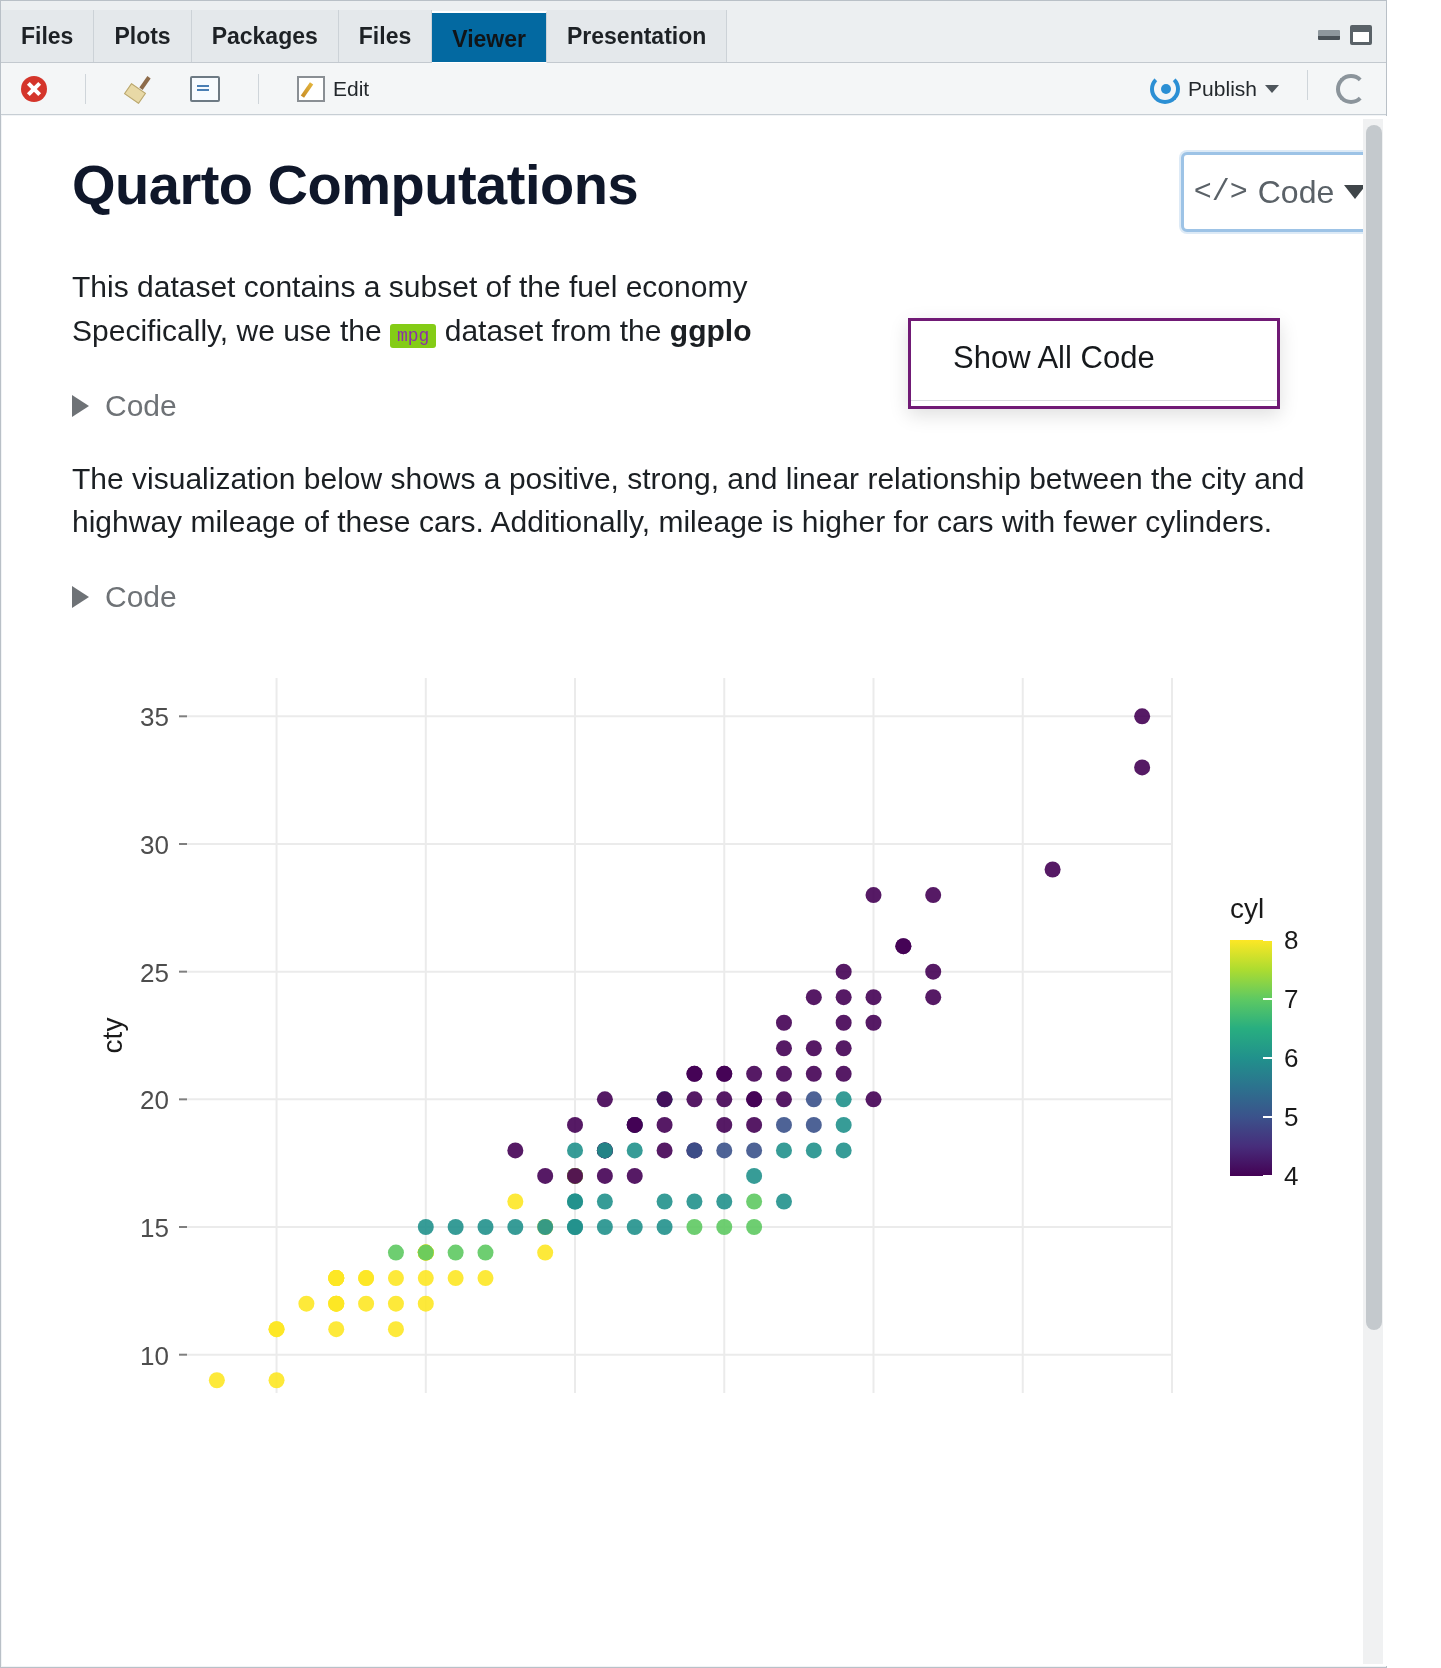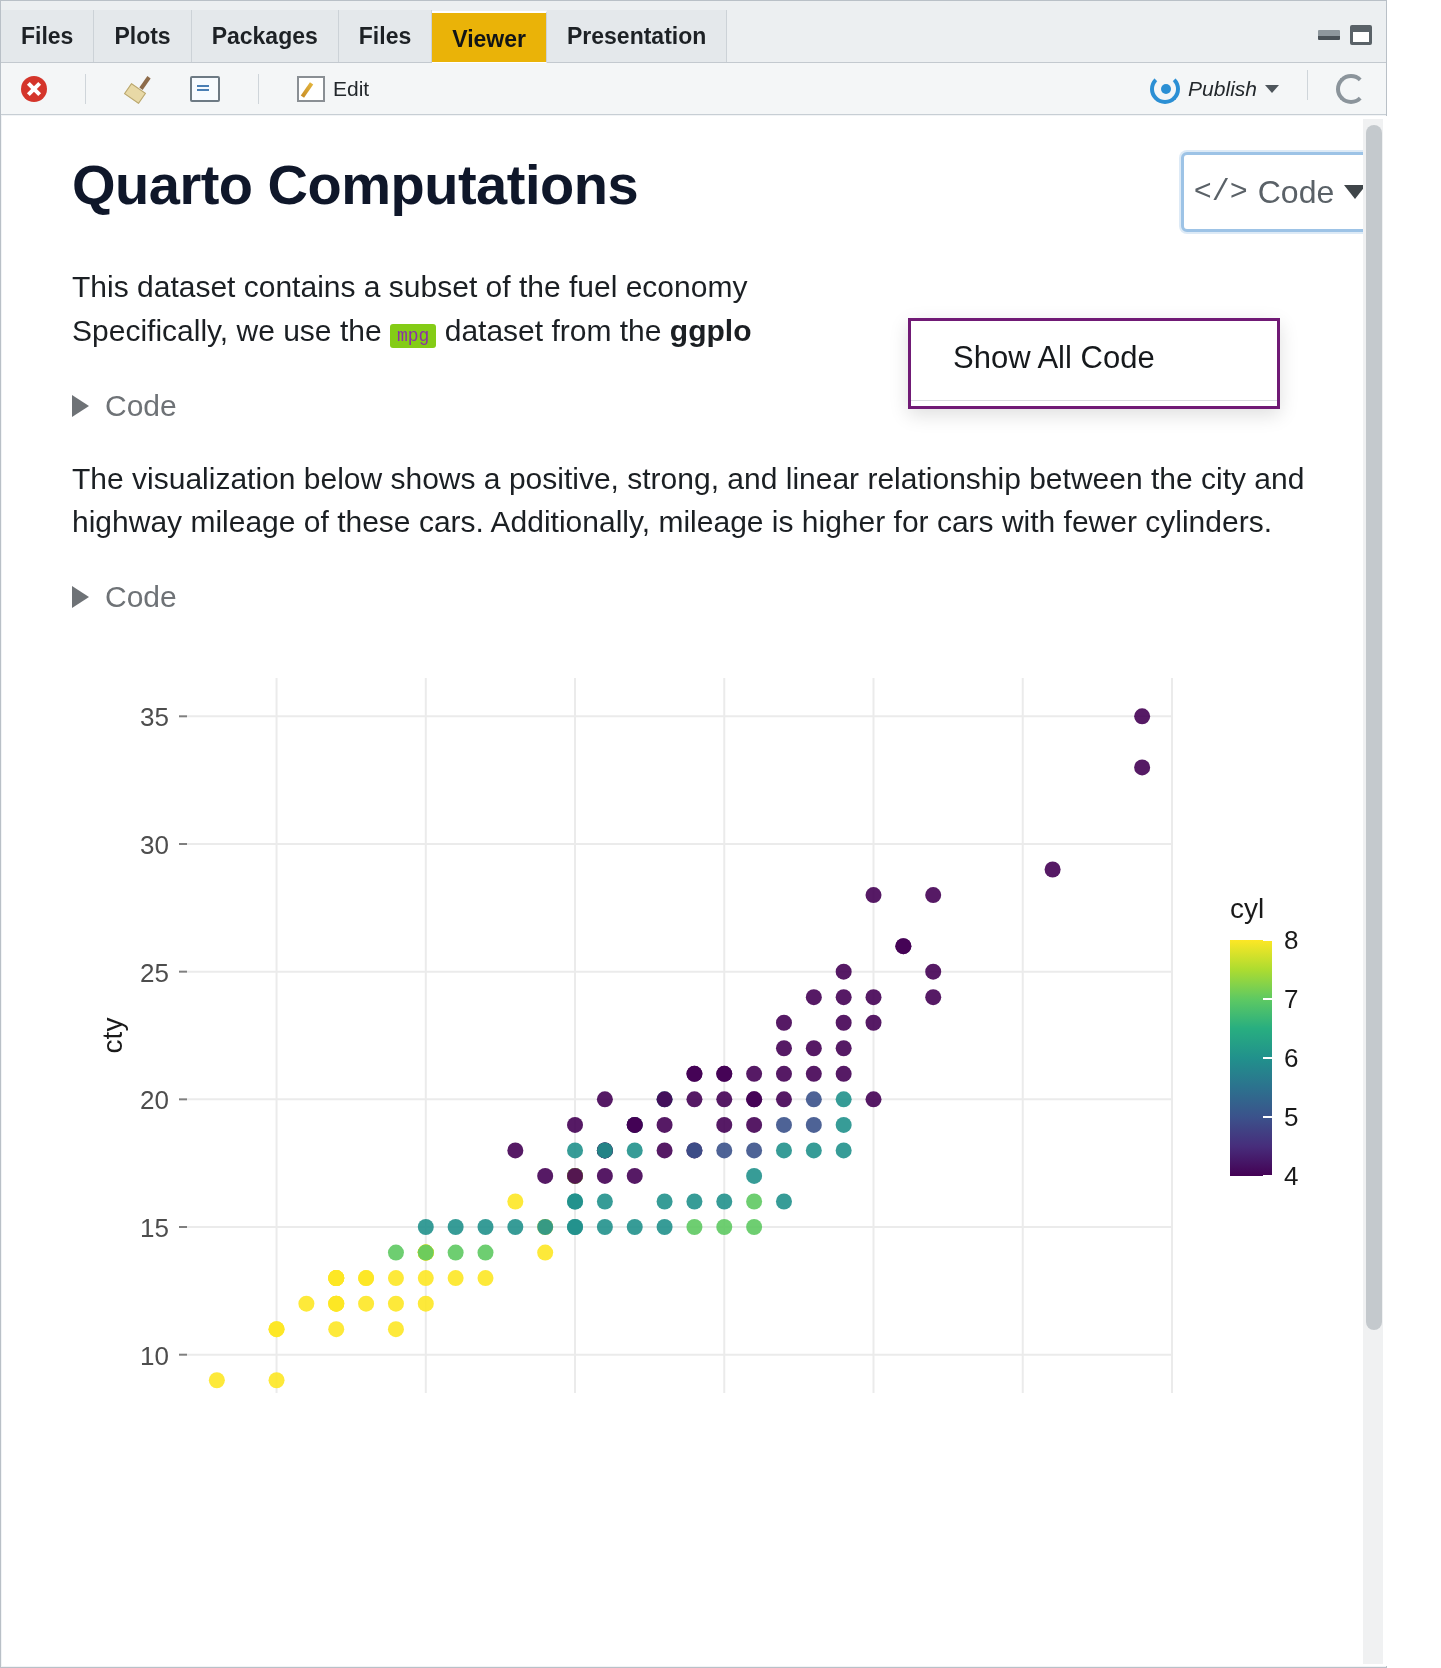--- a/index.html
+++ b/index.html
@@ -32,21 +32,21 @@
     height: 52px;
     line-height: 52px;
     font-size: 23px;
     font-weight: bold;
     color: #1d2125;
     border-right: 1px solid #ccd2d7;
     background: #e4e8eb;
     cursor: default;
   }
   .tab.active {
-    background: #eab308;
+    background: #0369a1;
     border-top: 2px solid #ffffff;
     color: #111417;
     border-bottom: 1px solid #ffffff;
     margin-bottom: -1px;
   }
   .win-controls {
     position: absolute;
     right: 14px; top: 24px;
     display: flex; gap: 10px; align-items: center;
   }
@@ -138,21 +138,21 @@
   .icon-edit::after {
     content: "";
     position: absolute; left: 6px; top: 4px;
     width: 4px; height: 16px;
     background: linear-gradient(#e2b33c, #c98f27);
     transform: rotate(35deg);
   }
 
   .tb-right {
     margin-left: auto;
-    display: flex; align-items: flex-start; gap: 10px; font-style: italic;
+    display: flex; align-items: flex-start; gap: 10px;
   }
   .icon-publish {
     width: 30px; height: 30px;
     border-radius: 50%;
     border: 4px solid #2b8fd4;
     border-top-color: transparent;
     position: relative;
   }
   .icon-publish::after {
     content: "";

